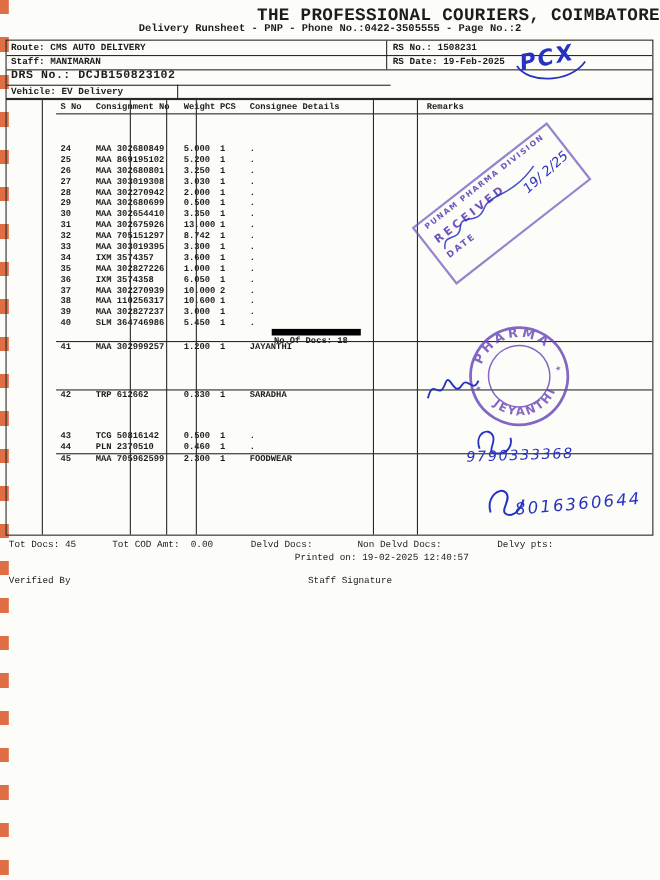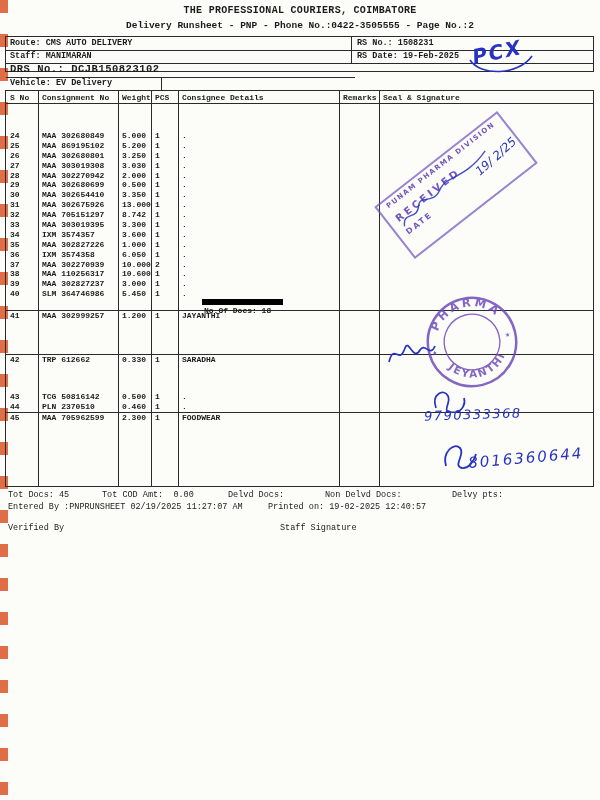--- a/index.html
+++ b/index.html
@@ -12,32 +12,32 @@
   }
   .abs { position: absolute; }
 
   
   .edge-strip {
     position: absolute; left: 0; top: 0; width: 8px; height: 800px;
     background: repeating-linear-gradient(180deg, #dd6136 0px, #dd6136 13px, transparent 13px, transparent 34px);
     opacity: .92;
   }
 
-  .title1 { top: 5px; left: 0; width: 100%; text-align: center; font-size: 10px; font-weight: 700; letter-spacing: .3px; }
+  .title1 { top: 5px; left: 0; width: 100%; text-align: right; font-size: 16px; font-weight: 700; letter-spacing: .3px; }
   .title2 { top: 20px; left: 0; width: 100%; text-align: center; font-size: 9.5px; font-weight: 700; }
 
   
-  .info { position: absolute; top: 36px; left: 5px; width: 589px; height: 36px; border: 1px solid #2a2a2a; }
+  .info { position: absolute; top: 36px; left: 5px; width: 589px; height: 54px; border: 1px solid #2a2a2a; }
   .info .txt { position: absolute; font-size: 8.5px; font-weight: 700; white-space: pre; }
   .info .drs { font-size: 10.5px; letter-spacing: .5px; }
   .hl { position: absolute; left: 0; height: 0; border-top: 1px solid #2a2a2a; }
   .vl { position: absolute; top: 0; width: 0; border-left: 1px solid #2a2a2a; }
 
   
-  .table { position: absolute; top: 90px; left: 5px; width: 589px; height: 397px; border: 1px solid #2a2a2a; }
+  .table { position: absolute; top: 90px; left: 5px; width: 589px; height: 397px; border: 1px solid #2a2a2a; padding-left: 45px; }
   .thead { display: flex; height: 13px; line-height: 13px; border-bottom: 1px solid #2a2a2a; font-size: 8px; font-weight: 700; }
   .trow  { display: flex; height: 9.9px; line-height: 9.9px; font-size: 8px; font-weight: 700; }
   .tcell { padding-left: 4px; white-space: pre; overflow: hidden; }
   .c-sno  { width: 32px; }
   .c-con  { width: 80px; }
   .c-wt   { width: 33px; }
   .c-pcs  { width: 27px; }
   .c-cons { width: 161px; }
   .c-rem  { width: 40px; }
   .c-seal { flex: 1; }
@@ -100,21 +100,20 @@
   </div>
 
   <div class="table">
     <div class="thead">
         <div class="tcell c-sno">S No</div>
         <div class="tcell c-con">Consignment No</div>
         <div class="tcell c-wt">Weight</div>
         <div class="tcell c-pcs">PCS</div>
         <div class="tcell c-cons">Consignee Details</div>
         <div class="tcell c-rem">Remarks</div>
-        <div class="tcell c-seal">Seal &amp; Signature</div>
       </div>
     <div class="tbody">
         <div class="tgap"></div>
         <div class="trow">
           <div class="tcell c-sno">24</div>
           <div class="tcell c-con">MAA 302680849</div>
           <div class="tcell c-wt">5.000</div>
           <div class="tcell c-pcs">1</div>
           <div class="tcell c-cons">.</div>
           <div class="tcell c-rem"></div>
@@ -322,21 +321,20 @@
     <div class="vcol" style="left:172px;"></div>
     <div class="vcol" style="left:333px;"></div>
     <div class="vcol" style="left:373px;"></div>
   </div>
 
   <span class="foot" style="left:8px;  top:490px;">Tot Docs: 45</span>
   <span class="foot" style="left:102px;top:490px;">Tot COD Amt:  0.00</span>
   <span class="foot" style="left:228px;top:490px;">Delvd Docs:</span>
   <span class="foot" style="left:325px;top:490px;">Non Delvd Docs:</span>
   <span class="foot" style="left:452px;top:490px;">Delvy pts:</span>
-  <span class="foot" style="left:8px;  top:502px;">Entered By :PNPRUNSHEET 02/19/2025 11:27:07 AM</span>
   <span class="foot" style="left:268px;top:502px;">Printed on: 19-02-2025 12:40:57</span>
   <span class="foot" style="left:8px;  top:523px;">Verified By</span>
   <span class="foot" style="left:280px;top:523px;">Staff Signature</span>
 
   <div class="pcx ink-blue">PCX</div>
   <svg class="pcx-swoosh" width="72" height="26">
     <path d="M4,6 C14,22 52,22 66,2" fill="none" stroke="#2733c0" stroke-width="1.6"></path>
   </svg>
 
   <div class="stamp-rect">

